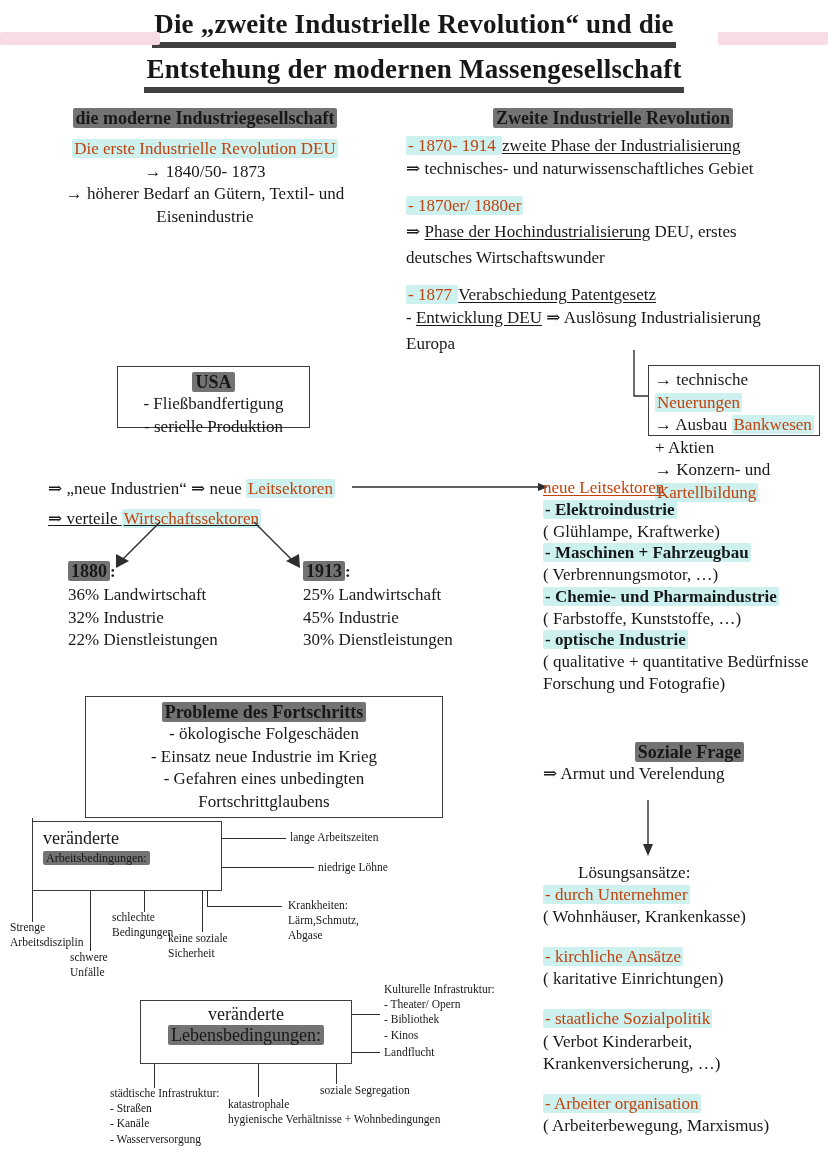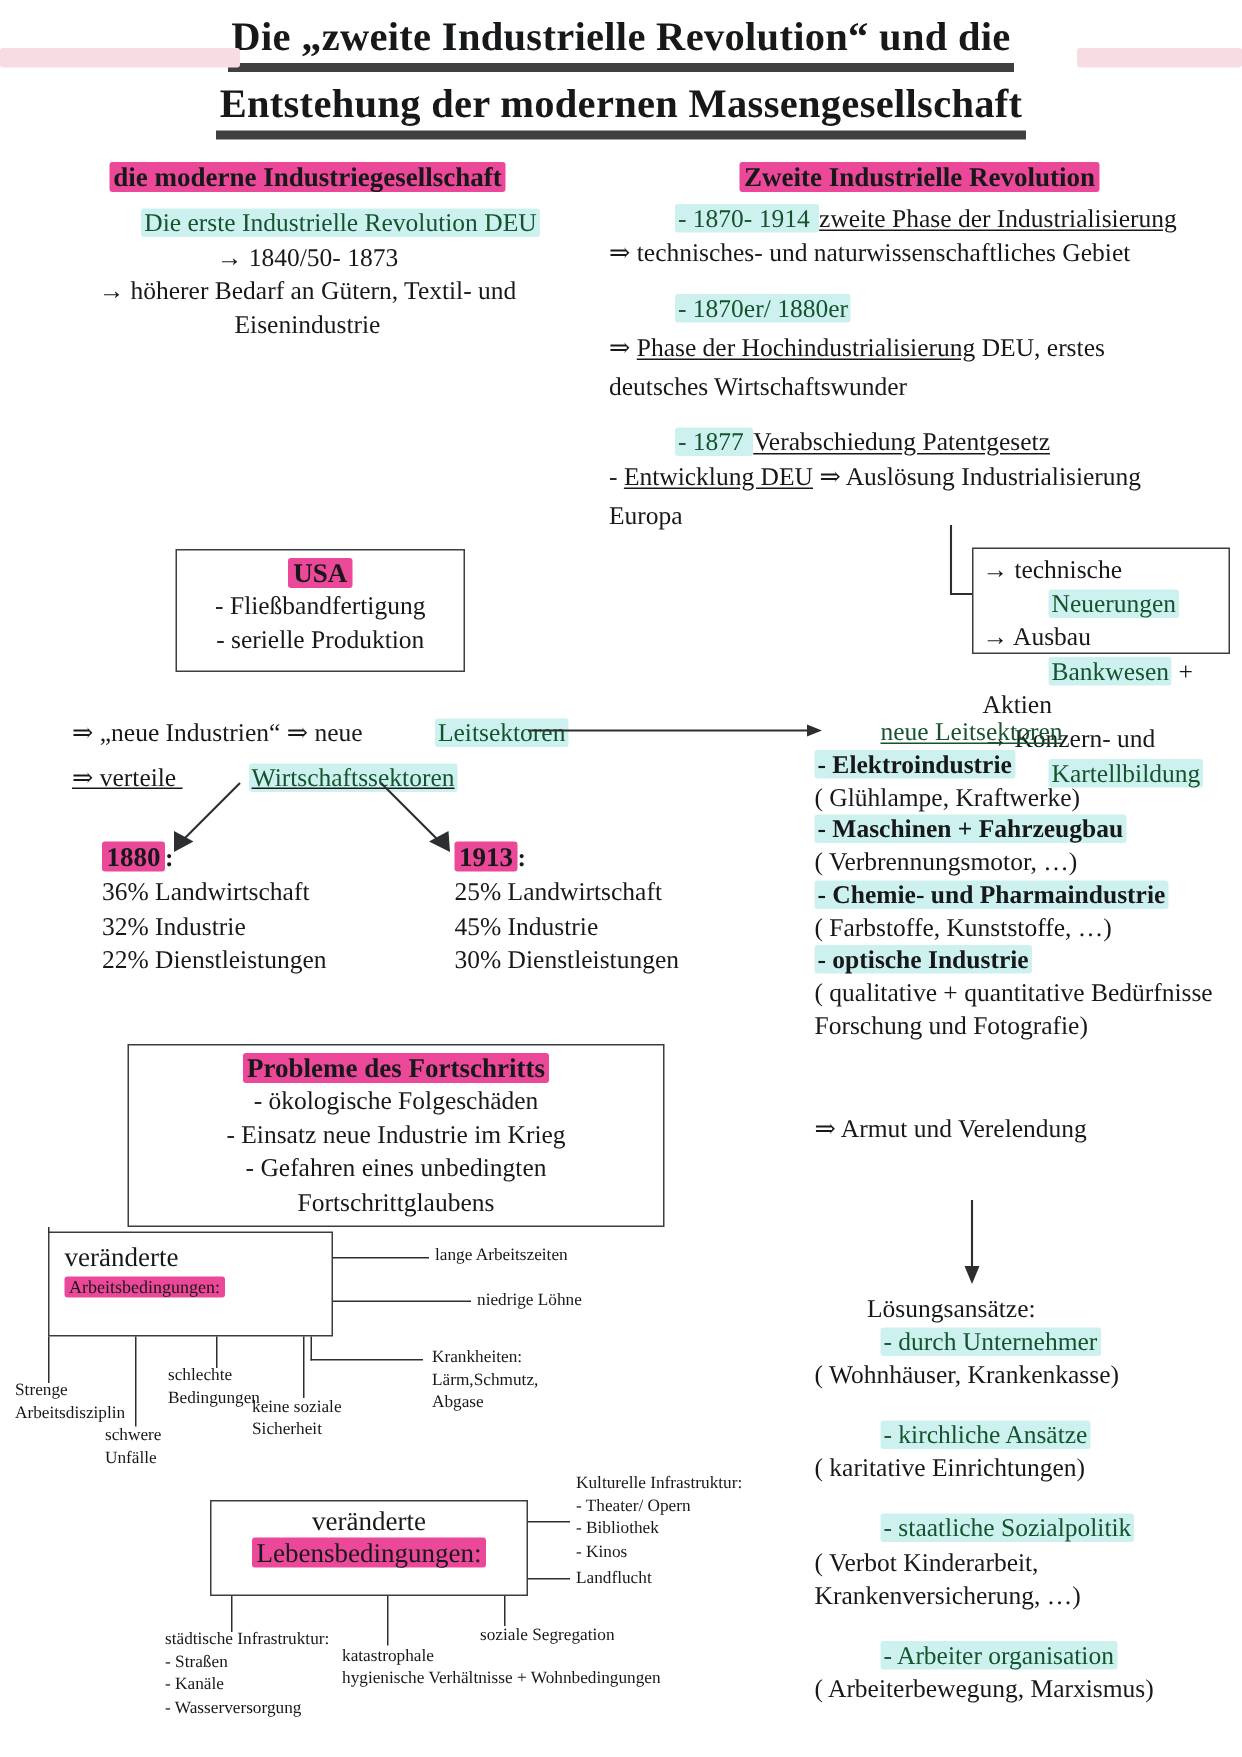--- a/index.html
+++ b/index.html
@@ -4,24 +4,24 @@
 <style>
   html,body{margin:0;padding:0;background:#ffffff;}
   body{
     width:828px;height:1171px;position:relative;overflow:hidden;
     font-family:"Liberation Serif","DejaVu Serif",serif;
     color:#17181a;
   }
   .abs{position:absolute;}
   .ctr{text-align:center;}
   
-  .hl-pink{background:#ec4899;padding:0 3px;border-radius:2px;margin-top:38px;}
+  .hl-pink{background:#737373;padding:0 3px;border-radius:2px;margin-top:38px;}
   .hl-cyan{background:#cdf1ef;padding:0 2px;border-radius:2px;}
   .u{text-decoration:underline;text-underline-offset:2px;}
-  .teal{color:#14532d;margin-left:44px;}
+  .teal{color:#c2410c;}
   .bold{font-weight:bold;}
   
   #title-wrap{left:0;top:8px;width:828px;}
   .title-line{
     display:inline-block;font-size:27px;font-weight:bold;letter-spacing:0.2px;
     border-bottom:6px solid #404040;padding:0 2px 1px 2px;line-height:1.22;
   }
   .title-bar{position:absolute;height:13px;background:#f7dde3;border-radius:2px;top:24px;}
   
   .blk{font-size:17px;line-height:1.33;}
@@ -86,21 +86,21 @@
       <span class="hl-cyan teal">- 1877 </span><span class="u">Verabschiedung Patentgesetz</span>
     </div>
     <div>
       <span>- </span><span class="u">Entwicklung DEU</span><span> ⇒ Auslösung Industrialisierung</span>
     </div>
     <div style="height:4px"></div>
     <div>Europa</div>
   </div>
 </div>
 
-<div class="abs box" style="left:117px;top:366px;width:193px;height:82px;padding-top:5px;">
+<div class="abs box" style="left:117px;top:366px;width:193px;height:62px;padding-top:5px;">
   <div class="ctr">
     <span class="hd-pink hl-pink">USA</span>
   </div>
   <div class="blk ctr">- Fließbandfertigung</div>
   <div class="blk ctr">- serielle Produktion</div>
 </div>
 
 <svg class="abs" style="left:630px;top:348px;width:60px;height:62px;">
   <path d="M4,2 L4,48 L44,48" fill="none" stroke="#2c2e30" stroke-width="1.4"></path>
   <path d="M44,48 L36,44 L36,52 Z" fill="#2c2e30"></path>
@@ -252,20 +252,23 @@
 <div class="ln-v abs" style="left:258px;top:1064px;height:33px;"></div>
 <div class="abs tiny" style="left:228px;top:1097px;">
   <div>katastrophale</div>
   <div>hygienische Verhältnisse + Wohnbedingungen</div>
 </div>
 
 <div class="ln-v abs" style="left:336px;top:1064px;height:20px;"></div>
 <div class="abs tiny" style="left:320px;top:1083px;">soziale Segregation</div>
 
 <div class="abs" style="left:543px;top:742px;width:285px;">
+  <div class="ctr" style="padding-left:8px;">
+    <span class="hd-pink hl-pink">Soziale Frage</span>
+  </div>
   <div class="blk">⇒ Armut und Verelendung</div>
 </div>
 
 <svg class="abs" style="left:640px;top:800px;width:20px;height:60px;">
   <line x1="8" y1="0" x2="8" y2="48" stroke="#2c2e30" stroke-width="1.4"></line>
   <path d="M8,56 L3,44 L13,44 Z" fill="#2c2e30"></path>
 </svg>
 
 <div class="abs blk" style="left:543px;top:862px;width:290px;line-height:1.3;">
   <div style="padding-left:35px;">Lösungsansätze:</div>

